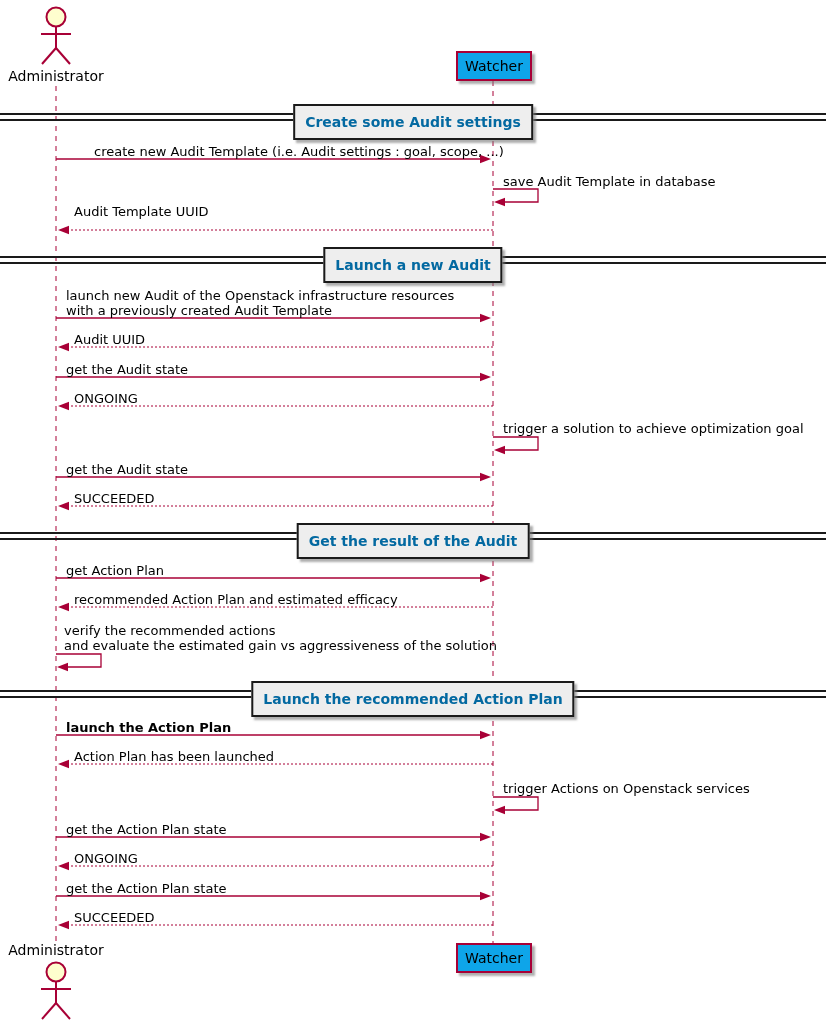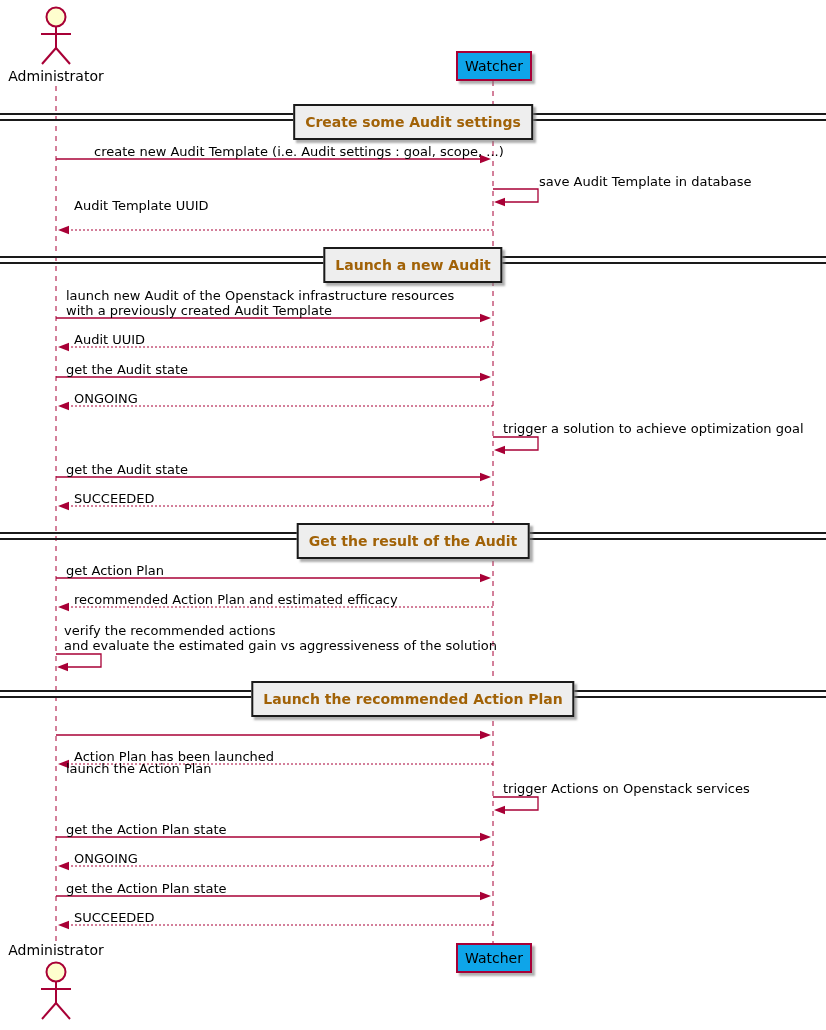--- a/index.html
+++ b/index.html
@@ -36,21 +36,21 @@
     position: absolute;
     left: 50%;
     transform: translateX(-50%);
     box-sizing: border-box;
     height: 26px;
     background: #EEEEEE;
     border: 2px solid #1a1a1a;
     box-shadow: 3px 3px 2px rgba(120,120,120,0.6);
     display: flex; align-items: center;
     padding: 16px 10px;
-    font-size: 14px; font-weight: bold; color: #a16207;
+    font-size: 14px; font-weight: bold; color: #0369a1;
     white-space: nowrap;
   }
 
   .actor-label {
     position: absolute;
     transform: translateX(-50%);
     font-size: 14px; color: #000000;
     white-space: nowrap;
   }
 </style>
@@ -204,23 +204,23 @@
   <div class="actor-label" style="left:56px; top:68px;">Administrator</div>
   <div class="actor-label" style="left:56px; top:942px;">Administrator</div>
 
   <div class="divider-box" style="top:104px;">Create some Audit settings</div>
   <div class="divider-box" style="top:247px;">Launch a new Audit</div>
   <div class="divider-box" style="top:523px;">Get the result of the Audit</div>
   <div class="divider-box" style="top:681px;">Launch the recommended Action Plan</div>
 
   <div class="msg-label" style="left:66px; top:144px;margin-left:28px;">create new Audit Template (i.e. Audit settings : goal, scope, ...)</div>
 
-  <div class="msg-label" style="left:503px; top:174px;margin-left:36px;">save Audit Template in database</div>
-
-  <div class="msg-label" style="left:74px; top:198px;">Audit Template UUID</div>
+  <div class="msg-label" style="left:503px; top:174px;">save Audit Template in database</div>
+
+  <div class="msg-label" style="left:74px; top:204px;">Audit Template UUID</div>
 
   <div class="msg-label" style="left:66px; top:288px;">launch new Audit of the Openstack infrastructure resources</div>
   <div class="msg-label" style="left:66px; top:303px;text-align:right;">with a previously created Audit Template</div>
 
   <div class="msg-label" style="left:74px; top:332px;">Audit UUID</div>
 
   <div class="msg-label" style="left:66px; top:362px;">get the Audit state</div>
 
   <div class="msg-label" style="left:74px; top:391px;">ONGOING</div>
 
@@ -230,21 +230,21 @@
 
   <div class="msg-label" style="left:74px; top:491px;">SUCCEEDED</div>
 
   <div class="msg-label" style="left:66px; top:563px;">get Action Plan</div>
 
   <div class="msg-label" style="left:74px; top:592px;">recommended Action Plan and estimated efficacy</div>
 
   <div class="msg-label" style="left:64px; top:623px;">verify the recommended actions</div>
   <div class="msg-label" style="left:64px; top:638px;">and evaluate the estimated gain vs aggressiveness of the solution</div>
 
-  <div class="msg-label" style="left:66px; top:761px;">launch the Action Plan</div>
+  <div class="msg-label" style="left:66px; top:720px;font-weight:bold;">launch the Action Plan</div>
 
   <div class="msg-label" style="left:74px; top:749px;">Action Plan has been launched</div>
 
   <div class="msg-label" style="left:503px; top:781px;">trigger Actions on Openstack services</div>
 
   <div class="msg-label" style="left:66px; top:822px;">get the Action Plan state</div>
 
   <div class="msg-label" style="left:74px; top:851px;">ONGOING</div>
 
   <div class="msg-label" style="left:66px; top:881px;">get the Action Plan state</div>

